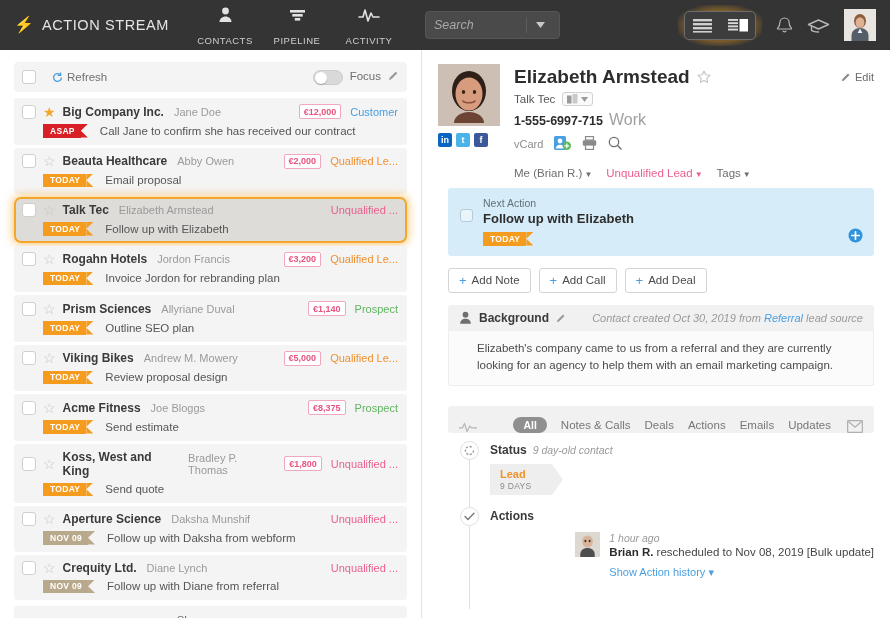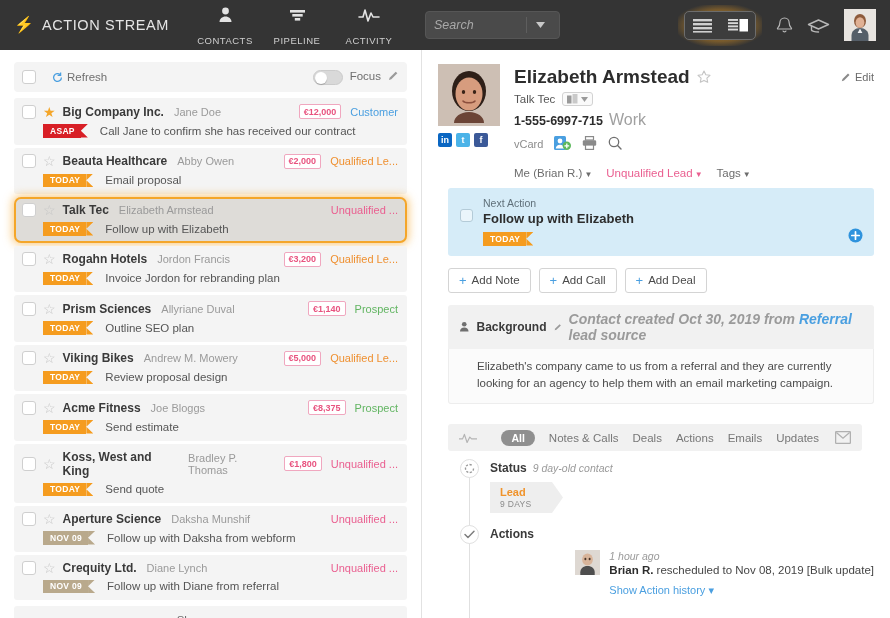--- a/index.html
+++ b/index.html
@@ -195,31 +195,31 @@
     display: flex; align-items: center; gap: 5px; cursor: pointer;
   }
   .plus-b { color: #4a9fe0; font-size: 13px; line-height: 1; }
 
   .bgcard { margin: 12px 0 0 10px; }
   .bg-head {
     background: #f1f1f1; border-radius: 3px 3px 0 0; padding: 6px 11px;
     display: flex; align-items: center; gap: 7px;
   }
   .bg-title { font-size: 12px; font-weight: bold; color: #3a3a3a; }
-  .bg-meta { margin-left: auto; font-size: 14px; font-style: italic; color: #9a9a9a; font-weight: bold; }
+  .bg-meta { margin-left: auto; font-size: 11px; font-style: italic; color: #9a9a9a; }
   .bg-meta .lnk { color: #4a9fe0; }
   .bg-body {
     background: #fbfbfb; border: 1px solid #ededed; border-top: 0;
     border-radius: 0 0 3px 3px; padding: 9px 12px 11px 28px;
     font-size: 11.5px; color: #4b4b4b; line-height: 1.5;
   }
 
   .tabbar {
-    margin: 20px 12px 0 10px; background: #f1f1f1; border-radius: 3px; height: 27px;
-    display: flex; align-items: center; padding: 0 11px; gap: 0;
+    margin: 20px 0 0 10px; background: #f1f1f1; border-radius: 3px; height: 27px;
+    display: flex; align-items: flex-end; padding: 0 11px; gap: 0;
   }
   .tb-pulse { display: flex; align-items: center; }
   .tabs { margin-left: auto; display: flex; align-items: center; gap: 14px; }
   .tab { font-size: 11.5px; color: #777; cursor: pointer; }
   .tab.active {
     background: #8f8f8f; color: #fff; border-radius: 9px; padding: 2px 10px;
     font-size: 10.5px; font-weight: bold;
   }
   .tb-gmail { margin-left: 16px; cursor: pointer; display: flex; align-items: center; }
 

